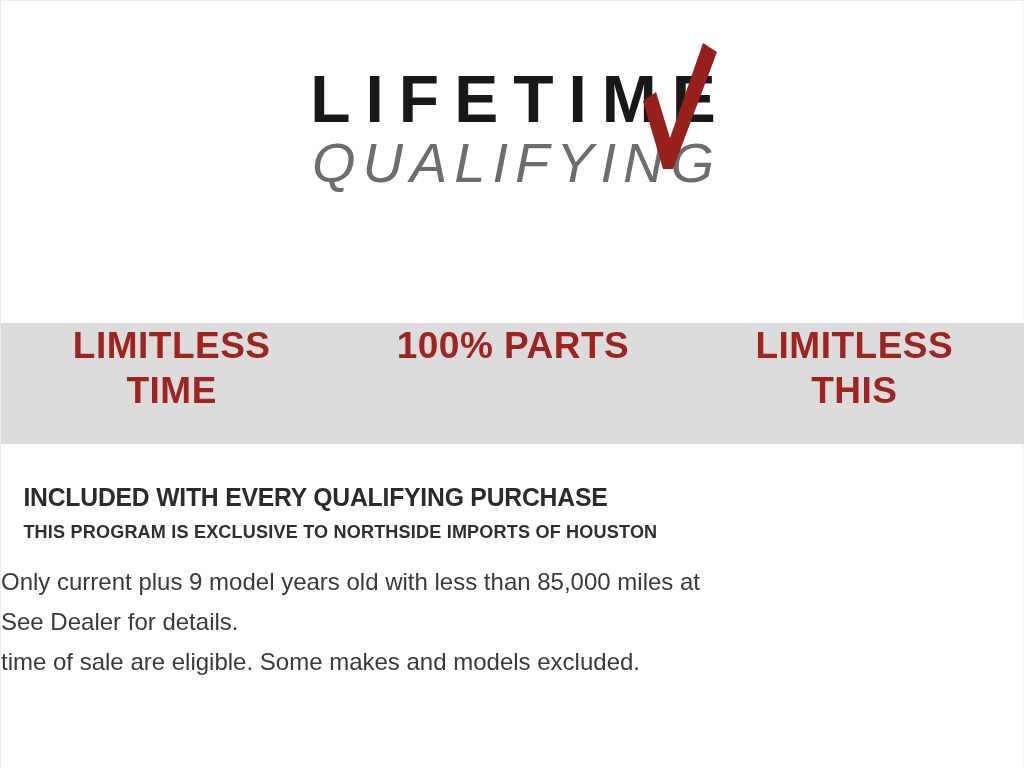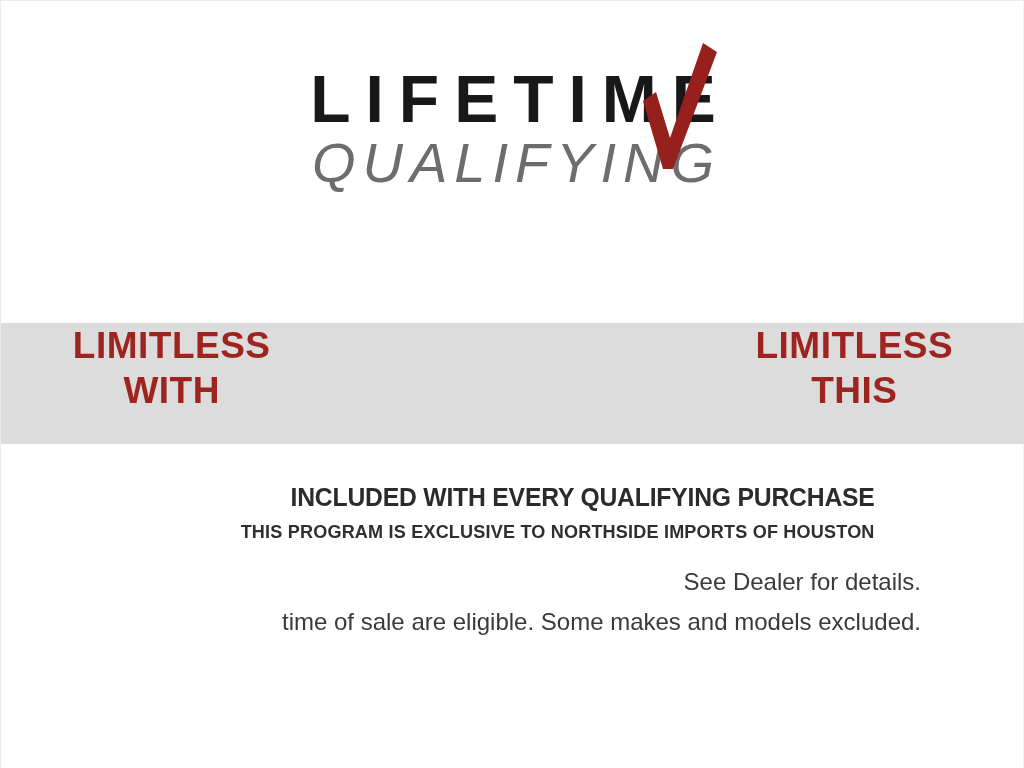--- a/index.html
+++ b/index.html
@@ -105,21 +105,21 @@
   .feature-col .fl-2 {
     display: block;
   }
 
   
   #info-block {
     position: absolute;
     left: 0;
     top: 481px;
     width: 896px;
-    text-align: right;
+    text-align: left;
   }
 
   #headline {
     font-family: "Liberation Sans", sans-serif;
     font-weight: bold;
     font-size: 26px;
     line-height: 30px;
     letter-spacing: -0.2px;
     color: #2b2b2b;
     transform: scaleX(0.95);
@@ -169,39 +169,41 @@
         <polygon points="60,0 74,9 30,126 20,126 0,58 13,49 27,95" fill="#96201c"></polygon>
       </svg>
 
     </div>
   </div>
 
   <div id="feature-band">
 
     <div class="feature-col">
       <span class="fl-1">LIMITLESS</span>
-      <span class="fl-2">WITH</span>
+      <span class="fl-2">TIME</span>
     </div>
 
     <div class="feature-col">
+      <span class="fl-1">100% PARTS</span>
     </div>
 
     <div class="feature-col">
       <span class="fl-1">LIMITLESS</span>
       <span class="fl-2">THIS</span>
     </div>
 
   </div>
 
   <div id="info-block">
 
     <div id="headline">INCLUDED WITH EVERY QUALIFYING PURCHASE</div>
 
     <div id="subheadline">THIS PROGRAM IS EXCLUSIVE TO NORTHSIDE IMPORTS OF HOUSTON</div>
 
     <div id="disclaimer">
+      <span class="dl">Only current plus 9 model years old with less than 85,000 miles at</span>
       <span class="dl">See Dealer for details.</span>
       <span class="dl">time of sale are eligible. Some makes and models excluded.</span>
     </div>
 
   </div>
 
 </div>
 
 </body></html>

